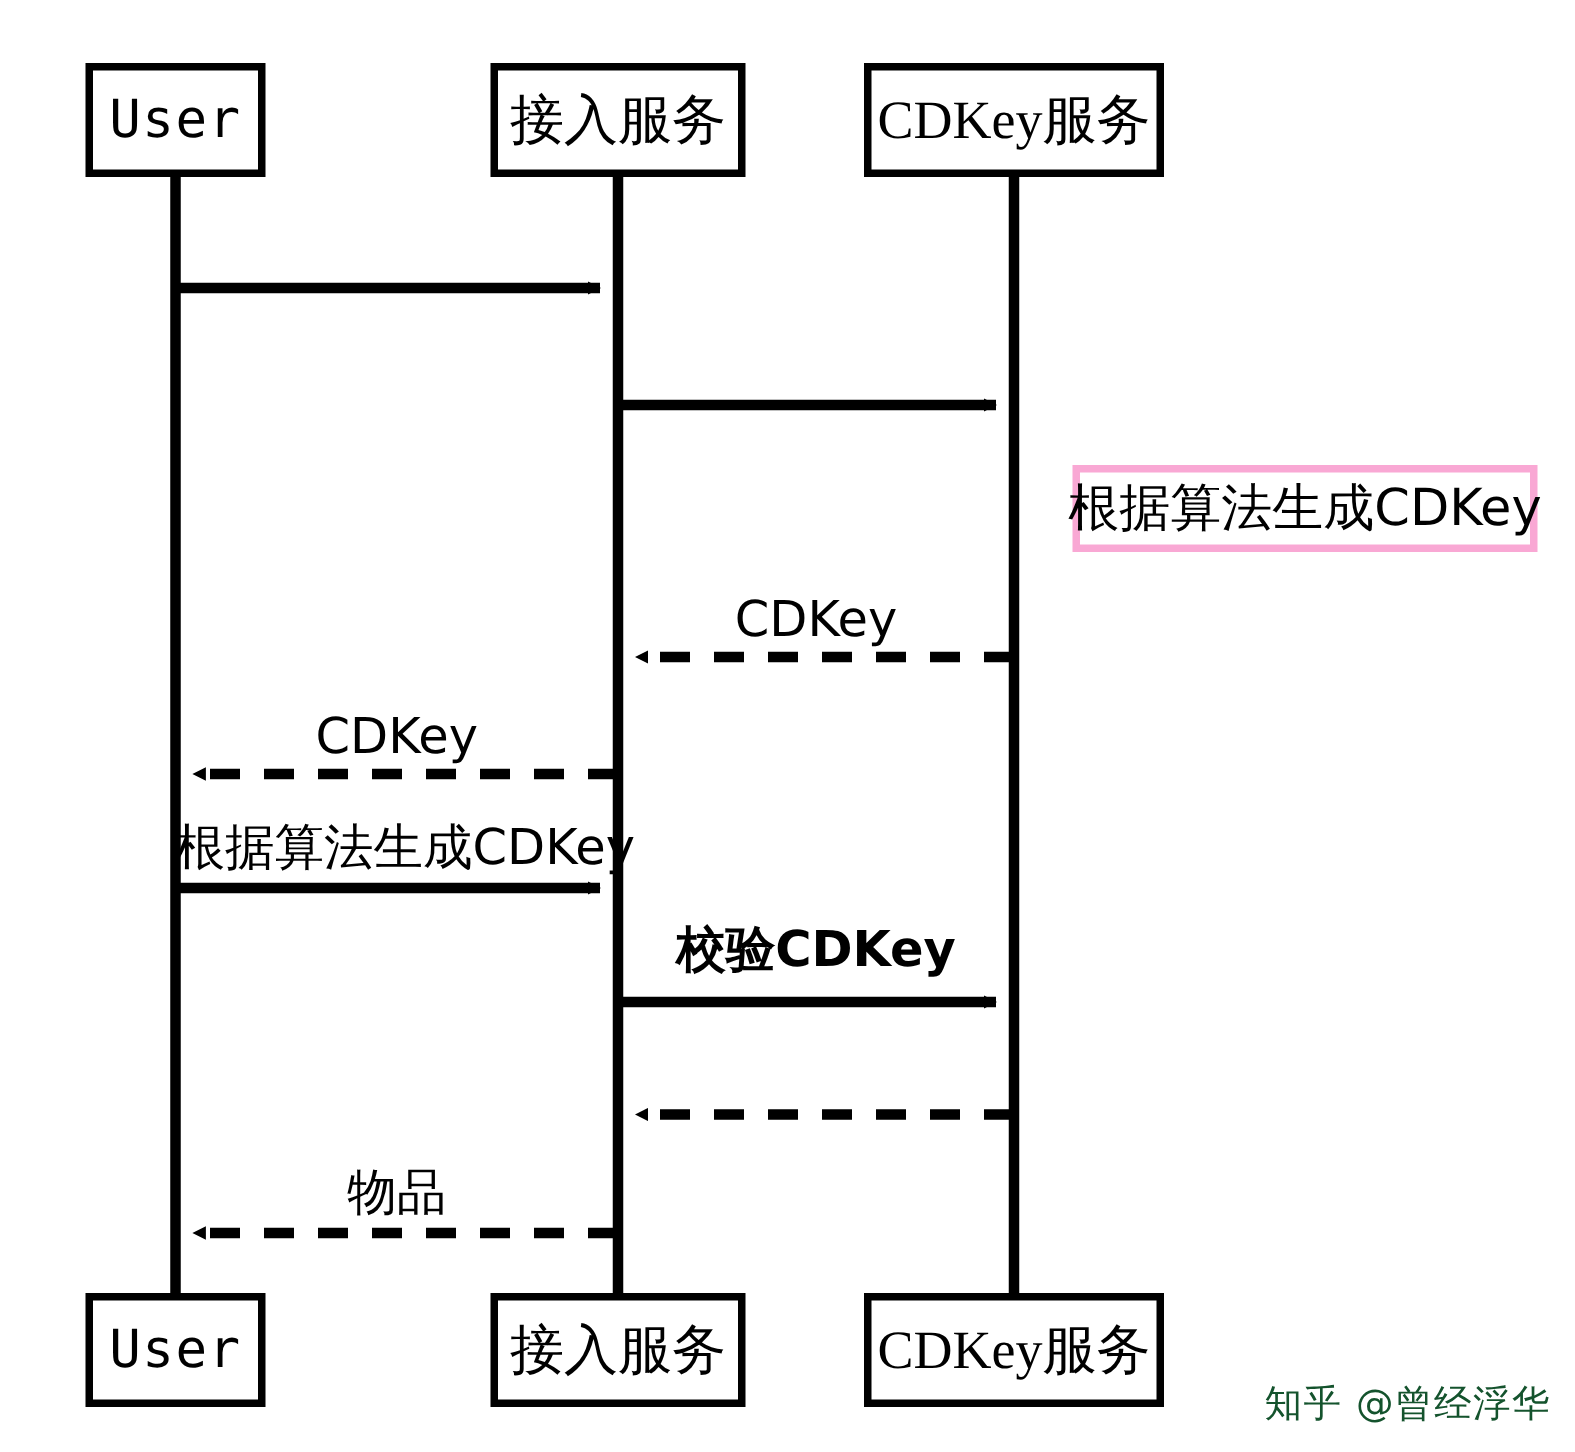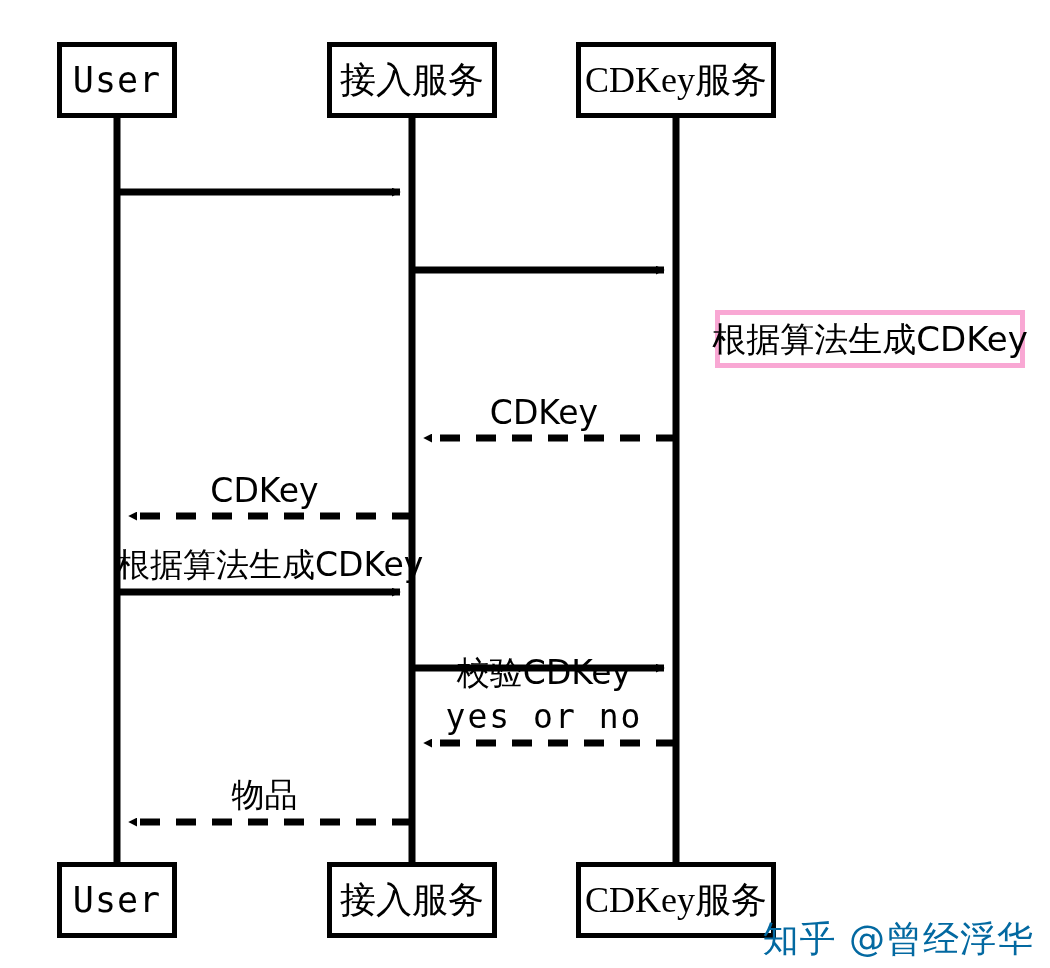--- a/index.html
+++ b/index.html
@@ -84,24 +84,24 @@
     font-family: "DejaVu Sans", "Liberation Sans", sans-serif;
   }
   .msg-label.mono {
     font-family: "DejaVu Sans Mono", "Liberation Mono", monospace;
     letter-spacing: 2px;
   }
   
   .watermark {
     position: absolute;
     right: 16px;
-    bottom: 4px;
+    bottom: 16px;
     font-family: "DejaVu Sans", "Liberation Sans", sans-serif;
-    font-size: 36px;
-    color: #0369a1;
+    font-size: 25px;
+    color: #14532d;
     white-space: nowrap;
     letter-spacing: 1px;
     z-index: 6;
   }
 </style>
 </head>
 <body>
 
 <div id="diagram">
 
@@ -162,21 +162,20 @@
   </div>
 
 
 
   <div class="msg-label cjk" style="left:412px; top:396px; width:264px;">CDKey</div>
 
   <div class="msg-label cjk" style="left:117px; top:474px; width:295px;">CDKey</div>
 
   <div class="msg-label cjk" style="left:117px; top:548px; width:295px;">根据算法生成CDKey</div>
 
-  <div class="msg-label cjk" style="left:412px; top:656px; width:264px;">校验CDKey</div>
+  <div class="msg-label cjk" style="left:412px; top:616px; width:264px;font-weight:bold;">校验CDKey</div>
 
-  <div class="msg-label mono" style="left:412px; top:700px; width:264px;">yes or no</div>
 
   <div class="msg-label cjk" style="left:117px; top:778px; width:295px;">物品</div>
 
   <div class="watermark">知乎 @曾经浮华</div>
 
 </div>
 
 </body></html>

